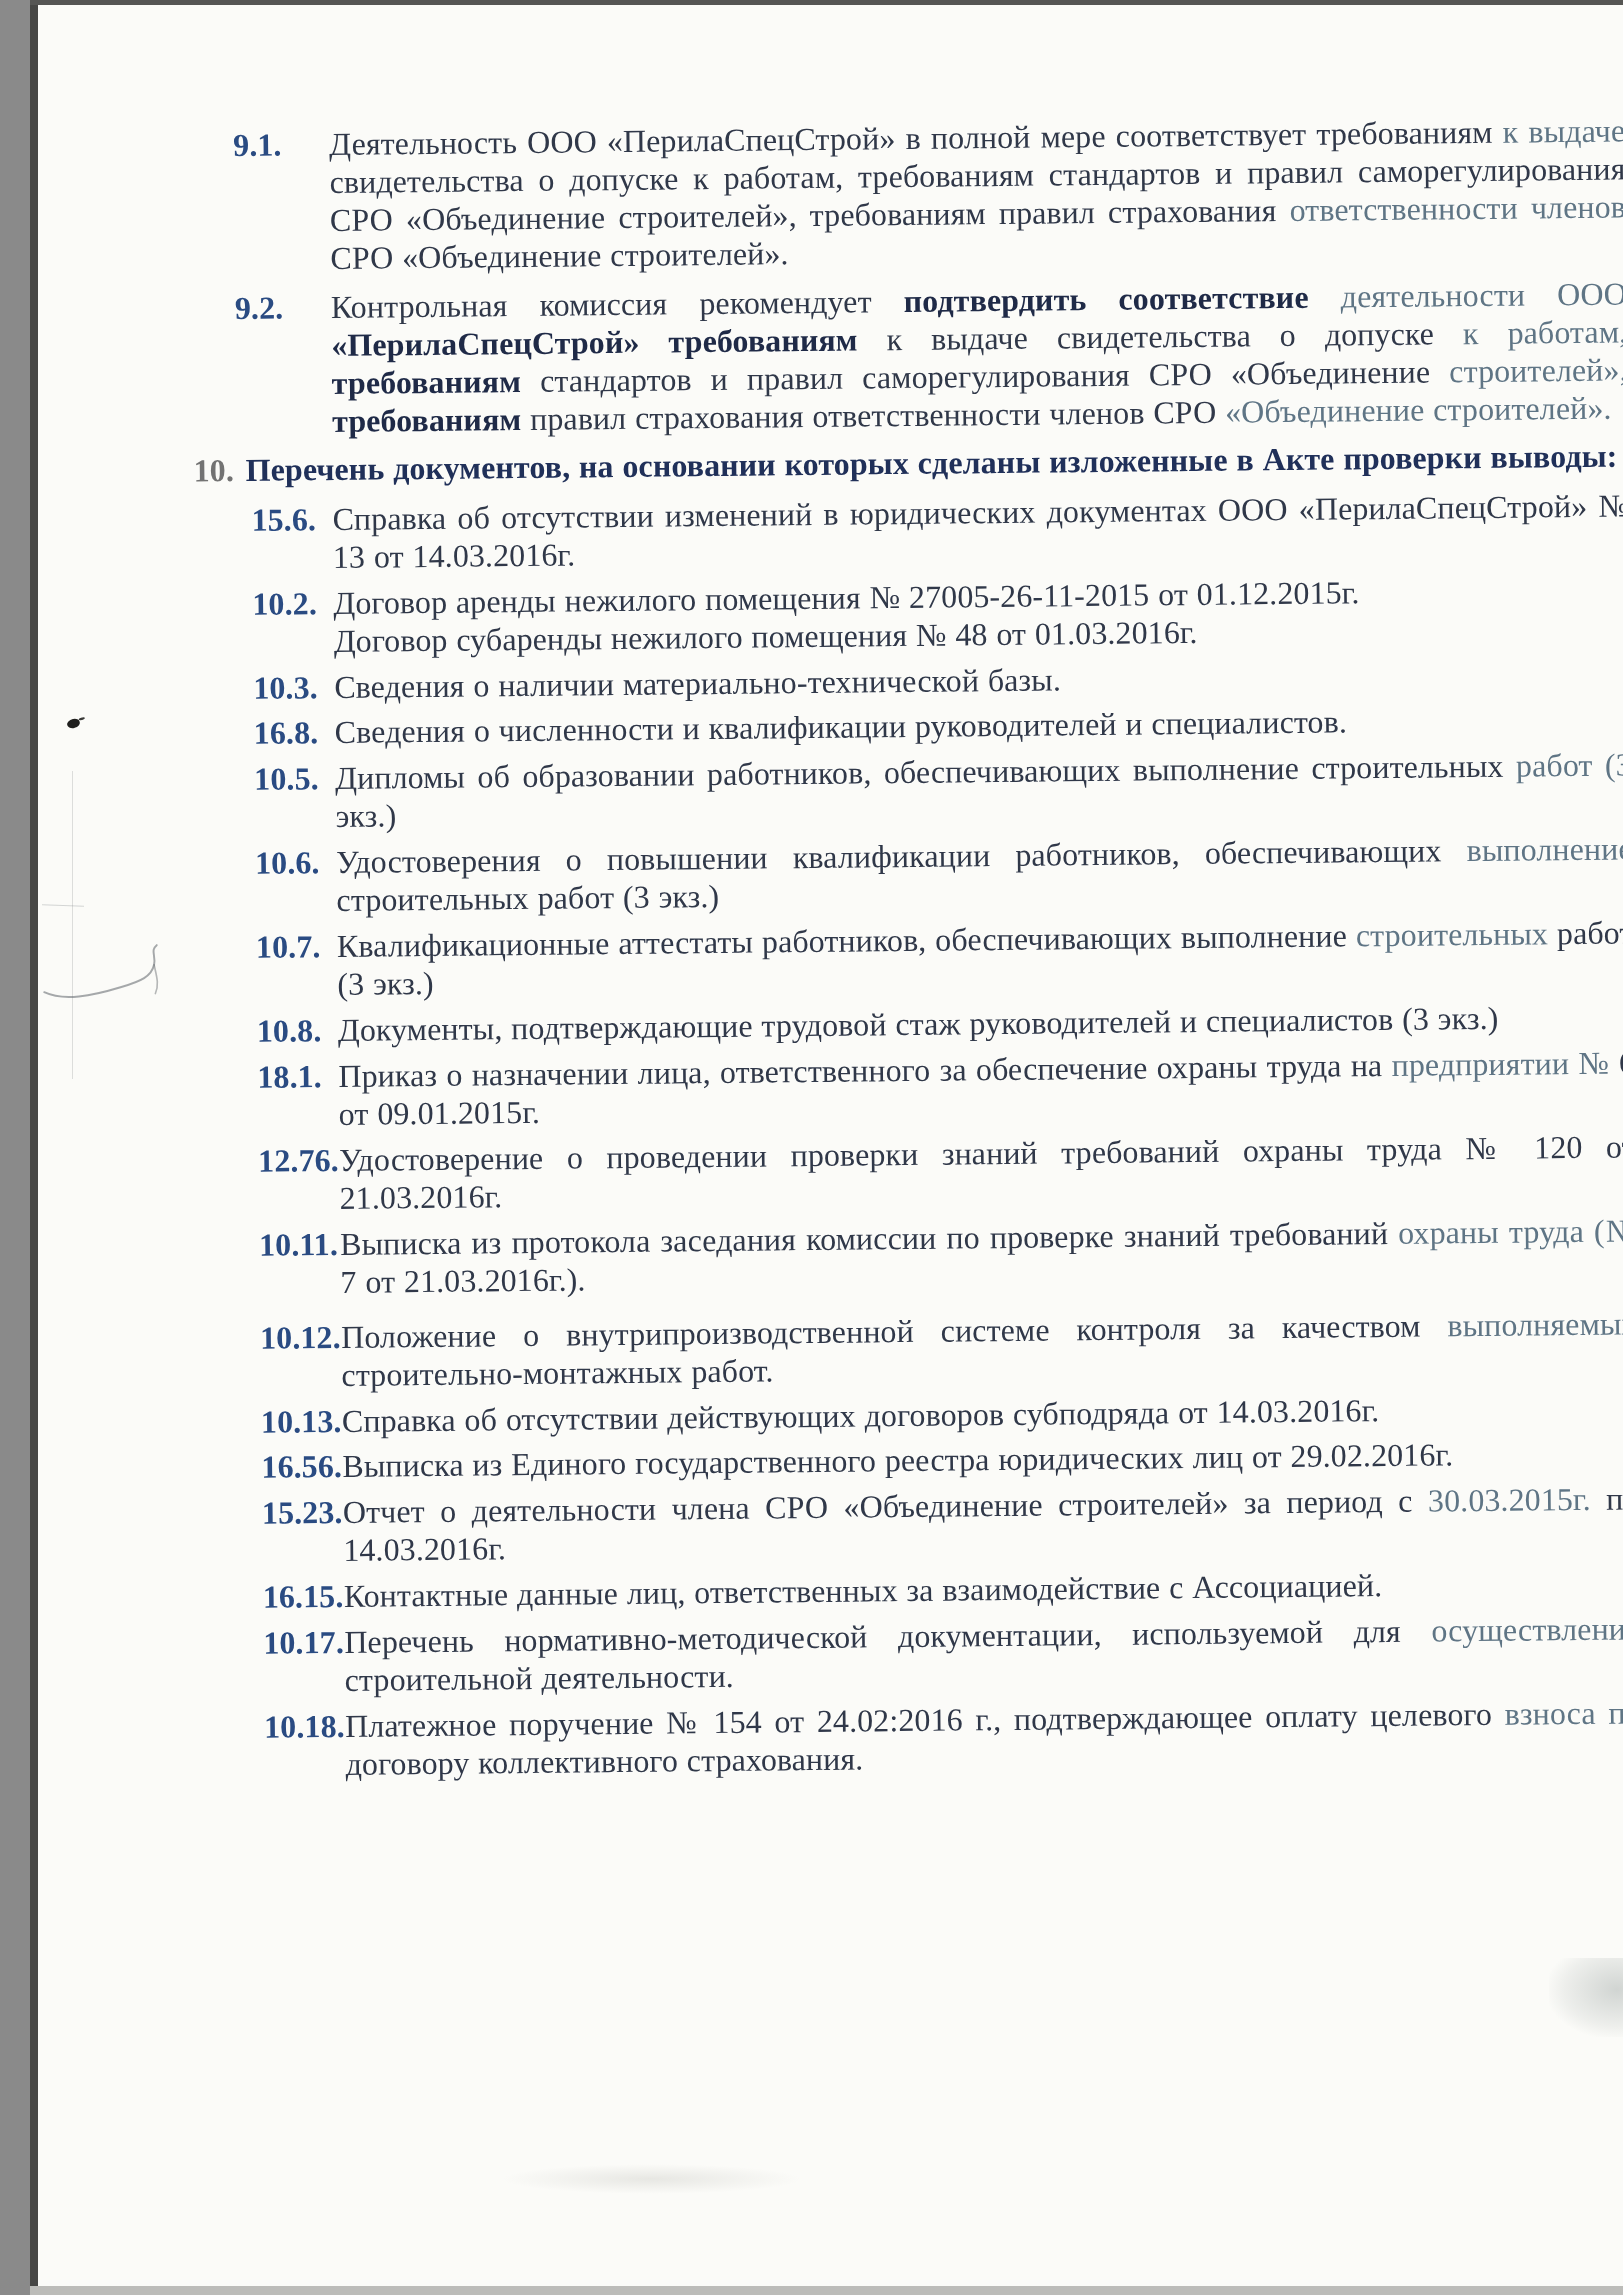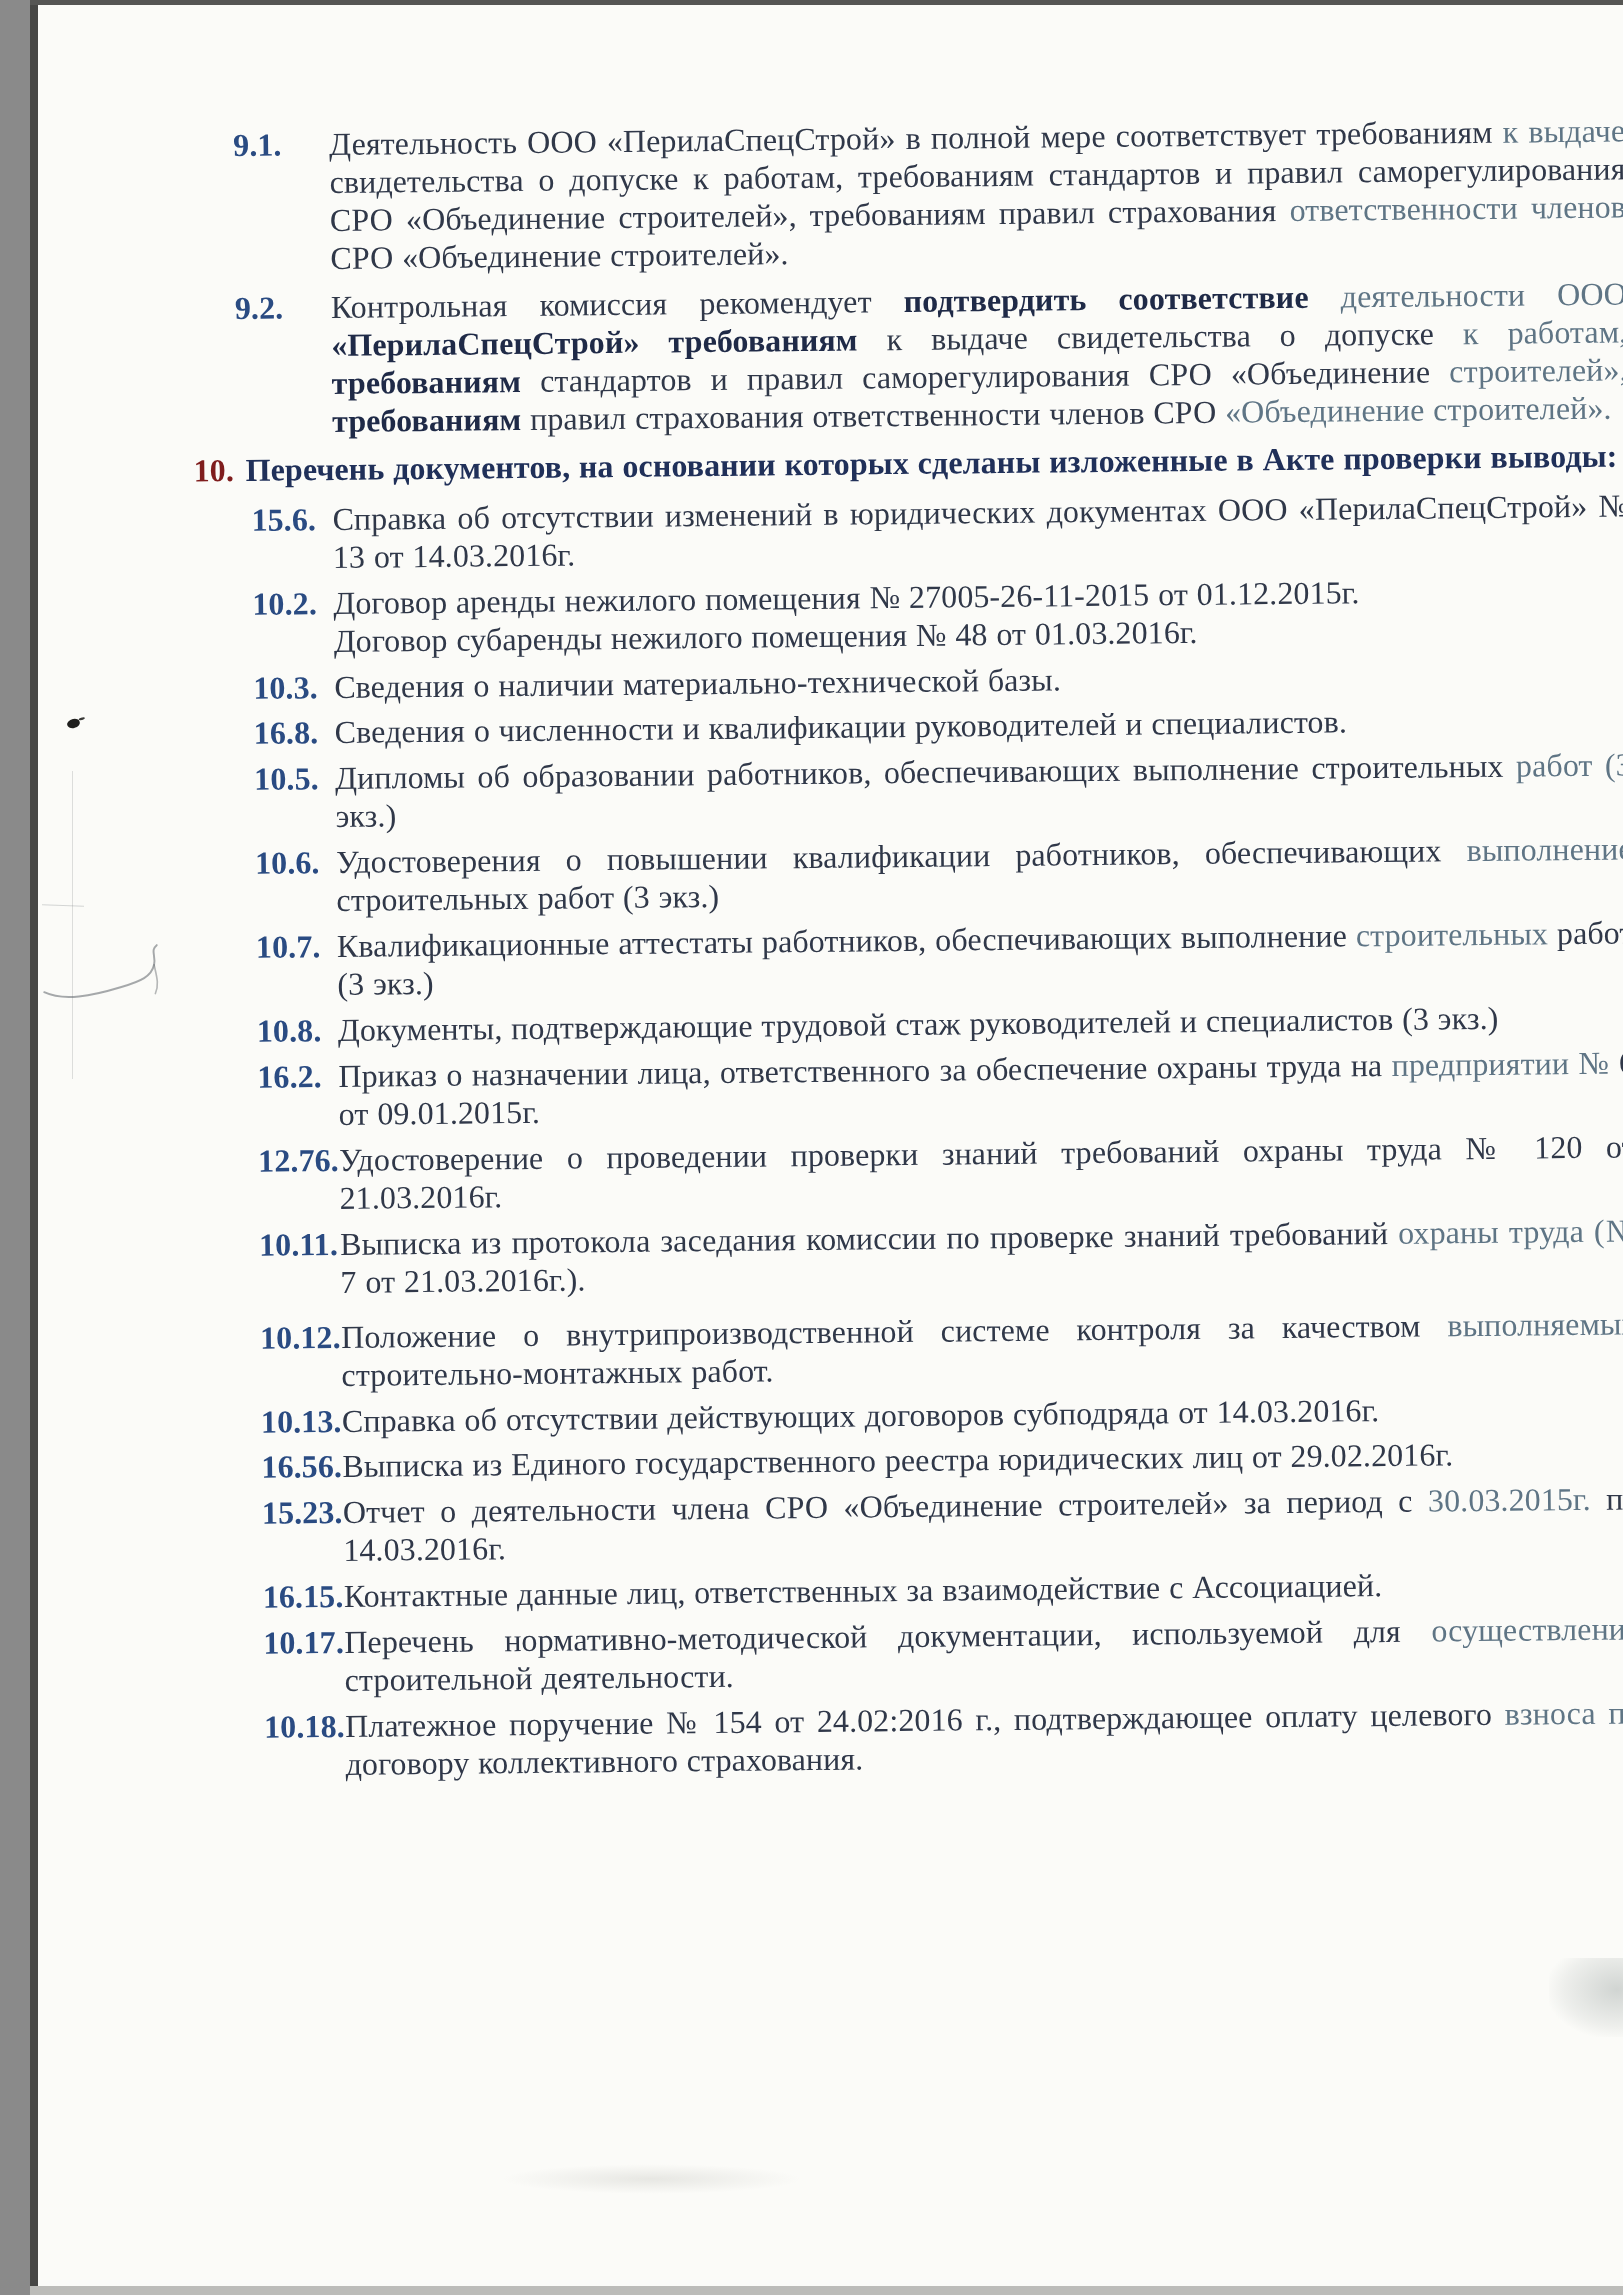--- a/index.html
+++ b/index.html
@@ -41,21 +41,21 @@
   #items10 .item{margin-bottom:7.9px;}
   #items10 .item:nth-child(12){margin-top:17px;}
   .num{flex:none;width:96px;font-weight:bold;color:#2a4b82;}
   .l10{padding-left:14.4px;}
   .l10 .num{width:81px;}
   .txt{flex:1 1 auto;min-width:0;}
   .heading{
     display:flex;margin-left:-43px;margin-top:5.2px;margin-bottom:11.8px;
     font-weight:bold;color:#203059;
   }
-  .heading .num{width:52px;color:#7f1d1d;}
+  .heading .num{width:52px;color:#737373;}
   .seg-bold{font-weight:bold;color:#1f2a47;}
   .seg-faded{color:#5f7585;}
 </style>
 </head>
 <body>
 
 <div class="page">
 
   <div class="edge-left"></div>
   <div class="edge-top"></div>
@@ -118,21 +118,21 @@
         </div>
         <div class="item l10">
           <span class="num">10.7.</span>
           <div class="txt"><span>Квалификационные аттестаты работников, обеспечивающих выполнение </span><span class="seg-faded">строительных</span><span> работ (3 экз.)</span></div>
         </div>
         <div class="item l10">
           <span class="num">10.8.</span>
           <div class="txt">Документы, подтверждающие трудовой стаж руководителей и специалистов (3 экз.)</div>
         </div>
         <div class="item l10">
-          <span class="num">16.2.</span>
+          <span class="num">18.1.</span>
           <div class="txt"><span>Приказ о назначении лица, ответственного за обеспечение охраны труда на </span><span class="seg-faded">предприятии №</span><span> 6 от 09.01.2015г.</span></div>
         </div>
         <div class="item l10">
           <span class="num">12.76.</span>
           <div class="txt">Удостоверение о проведении проверки знаний требований охраны труда №  120 от 21.03.2016г.</div>
         </div>
         <div class="item l10">
           <span class="num">10.11.</span>
           <div class="txt"><span>Выписка из протокола заседания комиссии по проверке знаний требований </span><span class="seg-faded">охраны труда (№</span><span> 7 от 21.03.2016г.).</span></div>
         </div>

